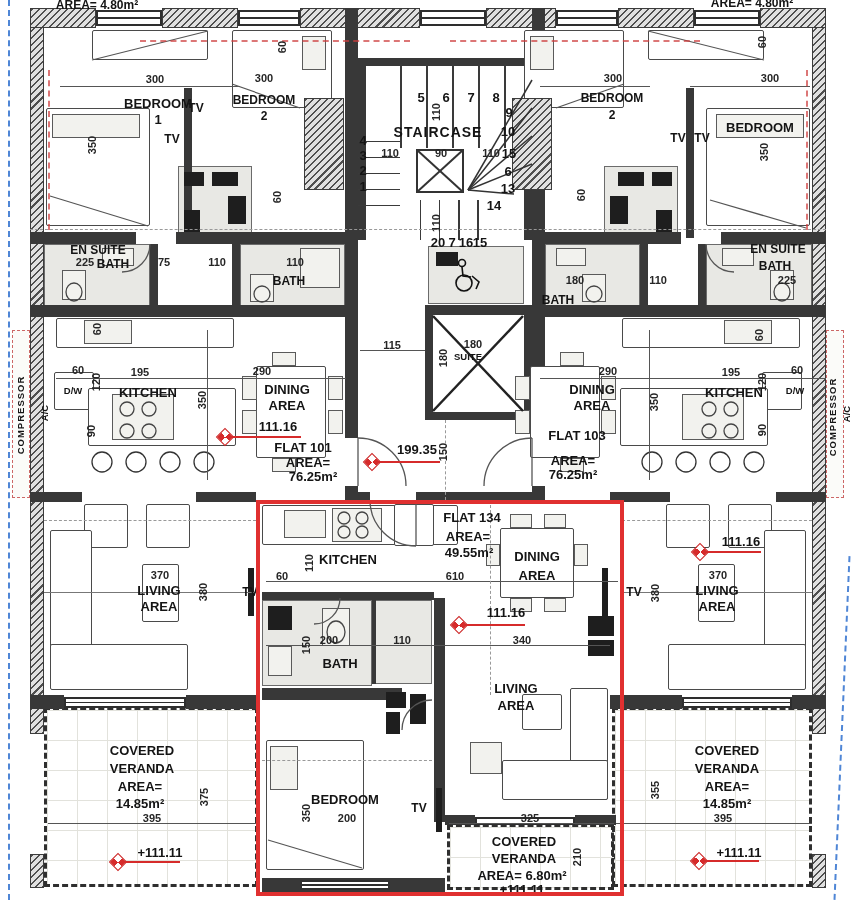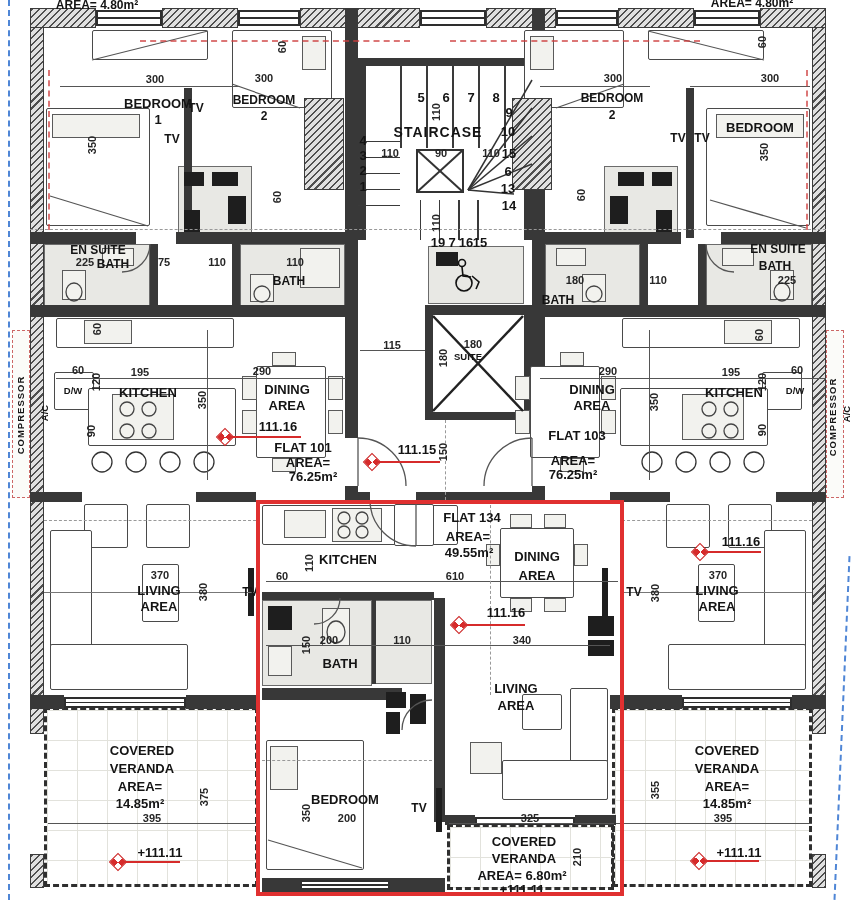--- a/index.html
+++ b/index.html
@@ -336,40 +336,40 @@
   <div class="lb b" style="left:438px;top:132px;letter-spacing:1px;font-size:14px">STAIRCASE</div>
   <div class="lb b" style="left:421px;top:98px">5</div>
   <div class="lb b" style="left:446px;top:98px">6</div>
   <div class="lb b" style="left:471px;top:98px">7</div>
   <div class="lb b" style="left:496px;top:98px">8</div>
   <div class="lb b" style="left:509px;top:113px">9</div>
   <div class="lb b" style="left:508px;top:132px">10</div>
   <div class="lb b" style="left:509px;top:154px">15</div>
   <div class="lb b" style="left:508px;top:172px">6</div>
   <div class="lb b" style="left:508px;top:189px">13</div>
-  <div class="lb b" style="left:509px;top:206px">14</div>
+  <div class="lb b" style="left:494px;top:206px">14</div>
   <div class="lb b" style="left:363px;top:141px">4</div>
   <div class="lb b" style="left:363px;top:156px">3</div>
   <div class="lb b" style="left:363px;top:171px">2</div>
   <div class="lb b" style="left:363px;top:187px">1</div>
-  <div class="lb b" style="left:438px;top:243px">19</div>
+  <div class="lb b" style="left:438px;top:243px">20</div>
   <div class="lb b" style="left:452px;top:243px">7</div>
   <div class="lb b" style="left:466px;top:243px">16</div>
   <div class="lb b" style="left:480px;top:243px">15</div>
   <div class="lb d" style="left:390px;top:154px">110</div>
   <div class="lb d" style="left:441px;top:154px">90</div>
   <div class="lb d" style="left:491px;top:154px">110</div>
   <div class="lb d v" style="left:437px;top:112px">110</div>
   <div class="lb d v" style="left:437px;top:223px">110</div>
   <div class="lb d" style="left:392px;top:346px">115</div>
   <div class="lb d" style="left:473px;top:345px">180</div>
   <div class="lb d v" style="left:444px;top:358px">180</div>
   <div class="lb s" style="left:468px;top:357px">SUITE</div>
   <div class="lb d" style="left:575px;top:281px">180</div>
-  <div class="lb b" style="left:417px;top:450px">111.15</div>
+  <div class="lb b" style="left:417px;top:450px">199.35</div>
   <div class="lb d v" style="left:444px;top:452px">150</div>
 
   <div class="lb d" style="left:155px;top:80px">300</div>
   <div class="lb b" style="left:158px;top:104px">BEDROOM</div>
   <div class="lb b" style="left:158px;top:120px">1</div>
   <div class="lb d v" style="left:93px;top:145px">350</div>
   <div class="lb b2" style="left:172px;top:139px">TV</div>
   <div class="lb b2" style="left:196px;top:108px">TV</div>
   <div class="lb b2" style="left:264px;top:100px">BEDROOM</div>
   <div class="lb b2" style="left:264px;top:116px">2</div>

